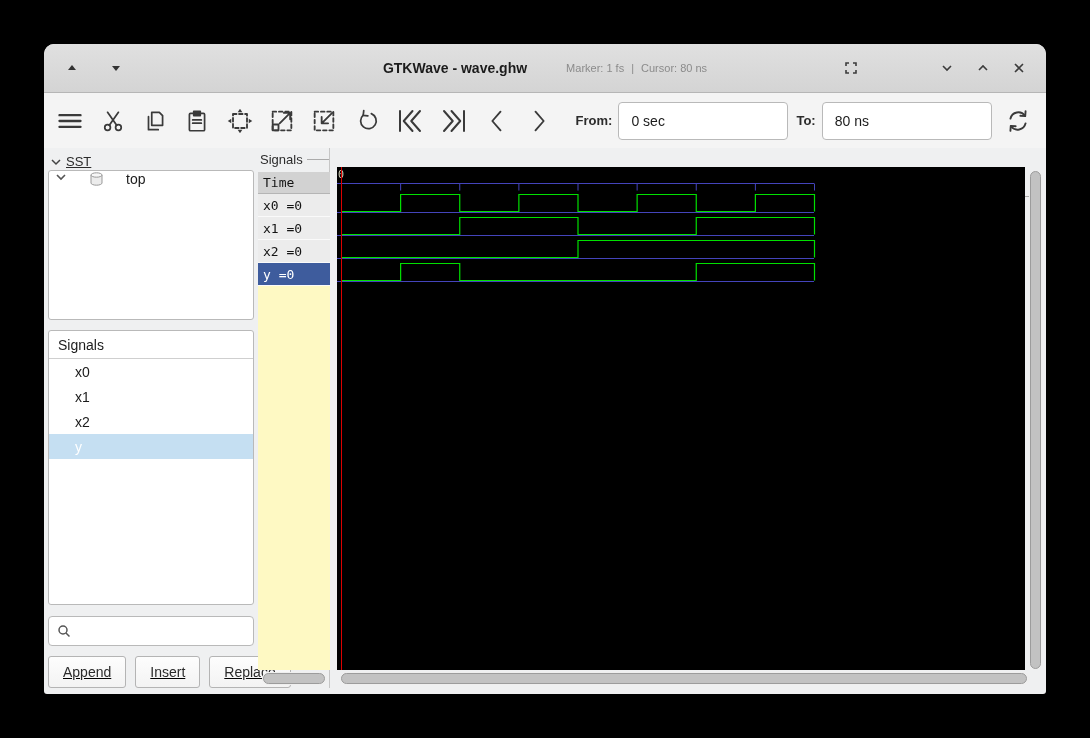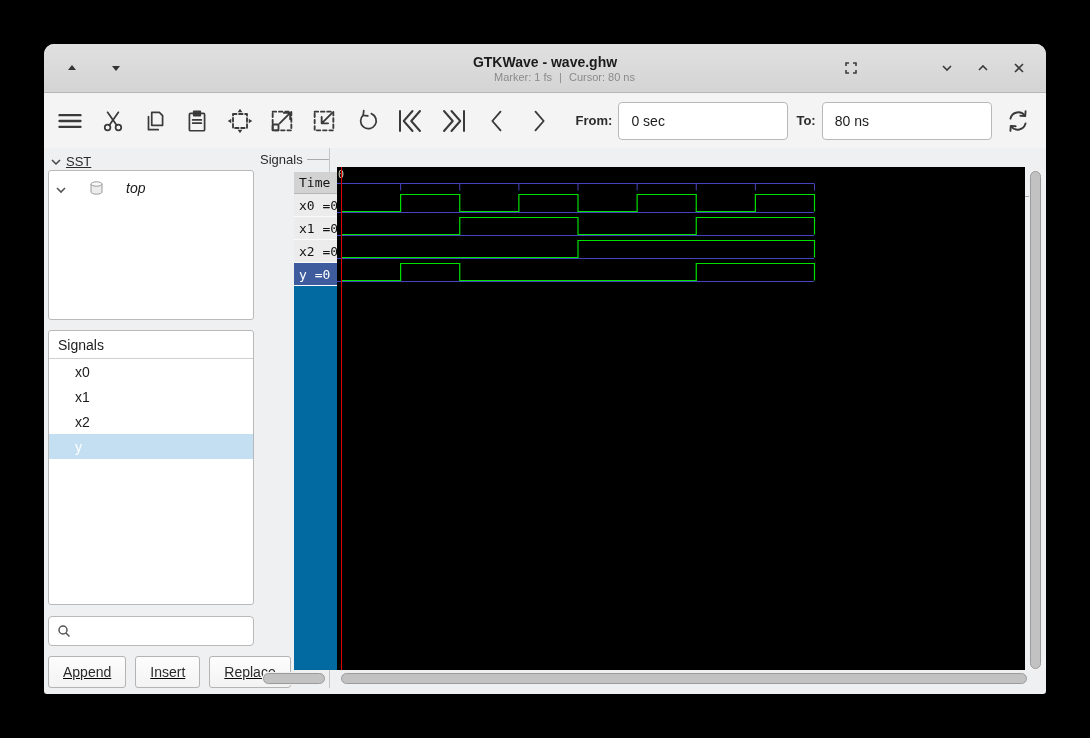--- a/index.html
+++ b/index.html
@@ -8,21 +8,21 @@
   .window { position:absolute; left:44px; top:44px; width:1002px; height:650px;
             background:#eff0f1; border-radius:10px 10px 3px 3px; overflow:hidden; }
 
   
   .titlebar { position:relative; height:49px; background:linear-gradient(#e0e0e0,#d4d4d4);
               border-bottom:1px solid #b6b6b6; }
   .tb-left { position:absolute; left:16px; top:0; height:100%; display:flex; align-items:center; gap:20px; }
   .tb-btn { width:24px; height:24px; display:flex; align-items:center; justify-content:center;
             background:none; border:none; cursor:default; color:#333; font-size:10px; }
   .tb-center { position:absolute; left:0; right:0; top:0; height:100%; display:flex;
-               flex-direction:column; align-items:center; justify-content:center; pointer-events:none; }
+               flex-direction:row; align-items:center; justify-content:center; pointer-events:none; }
   .tb-title { font-size:14px; color:#1b1b1b; font-weight:600; line-height:17px; }
   .tb-sub { font-size:11px; color:#8b8b8b; display:flex; gap:7px;margin-left:39px; }
   .tb-right { position:absolute; right:14px; top:0; height:100%; display:flex; align-items:center; gap:10px; }
   .tb-right .tb-btn { width:26px; }
   .tb-right .tb-btn:first-child { margin-right:60px; }
   .tb-right svg { stroke:#3c3c3c; fill:none; stroke-width:1.6; }
 
   
   .toolbar { height:55px; display:flex; align-items:center; padding-left:12px; background:#f4f4f4; }
   .ticon { width:30px; height:30px; margin-right:14px; background:none; border:none; display:flex;
@@ -37,22 +37,22 @@
 
   .frame-label { font-size:13px; color:#2b2b2b; display:flex; align-items:center; }
   .frame-label .line { flex:1; height:1px; background:#ababab; margin-left:4px; }
 
   
   .sst-header { position:absolute; left:6px; top:6px; display:flex; align-items:center; gap:4px;
                 font-size:13px; color:#2b2b2b;text-decoration:underline; }
   .sst-header svg { stroke:#444; fill:none; stroke-width:1.5; }
   .panel-box { position:absolute; background:#fff; border:1px solid #b9b9b9; border-radius:3px; overflow:hidden; }
   #sst-tree { left:4px; top:22px; width:206px; height:150px; }
-  .tree-row { height:25px; display:flex; align-items:flex-end; font-size:14px; color:#1b1b1b; padding-left:6px; gap:22px;
-              white-space:nowrap; overflow:hidden;font-style:italic; }
+  .tree-row { height:25px; display:flex; align-items:flex-start; font-size:14px; color:#1b1b1b; padding-left:6px; gap:22px;
+              white-space:nowrap; overflow:hidden; }
   .tree-row.selected { background:#3daee9; color:#fff; padding-left:14px; }
   .tree-row svg.exp { flex:0 0 12px; stroke:#555; fill:none; stroke-width:1.6; }
   .tree-row.selected svg.exp { stroke:#fff; }
   .tree-dot { width:8px; height:8px; border-left:1px dotted #9cc; border-bottom:1px dotted #9cc; flex:0 0 8px; margin-top:-6px; }
 
   #avail-box { left:4px; top:182px; width:206px; height:275px; }
   .avail-header { height:28px; display:flex; align-items:center; padding-left:9px; font-size:14px;
                   color:#1b1b1b; border-bottom:1px solid #cfcfcf; }
   .avail-item { height:25px; display:flex; align-items:center; padding-left:26px; font-size:14px; color:#1b1b1b; }
   .avail-item.selected { background:#c5dff2; color:#fff; }
@@ -62,22 +62,22 @@
   .search-box svg { stroke:#555; fill:none; stroke-width:1.5; }
   .search-box input { border:none; outline:none; flex:1; font-size:13px; font-family:"Liberation Sans", sans-serif; background:transparent; }
 
   .btn-row { position:absolute; left:4px; top:508px; display:flex; gap:9px;text-decoration:underline; }
   .btn { height:32px; background:linear-gradient(#fdfdfd,#f3f3f3); border:1px solid #b4b4b4; border-radius:3px;
          font-size:14px; font-family:"Liberation Sans", sans-serif; color:#2b2b2b; padding:0 14px; cursor:default; }
 
   
   .sig-col { position:absolute; left:214px; top:0; width:72px; height:540px; border-right:1px solid #c6c6c6; }
   .sig-col .frame-label { position:absolute; left:2px; top:4px; right:0; }
-  .sig-list { position:absolute; left:0; top:24px; width:72px; height:498px; background:#0369a1;
-              font-family:"DejaVu Sans Mono", monospace; font-size:13px; color:#141414;margin-left:36px; }
+  .sig-list { position:absolute; left:0; top:24px; width:72px; height:498px; background:#fef9c3;
+              font-family:"DejaVu Sans Mono", monospace; font-size:13px; color:#141414; }
   .sig-time { height:22px; background:#d2d2d2; border-bottom:1px solid #b5b5b5; display:flex; align-items:center; padding-left:5px; }
   .sig-row { height:23px; background:#ececec; border-bottom:1px solid #fafafa; display:flex; align-items:center; padding-left:5px; }
   .sig-row.selected { background:#3e5c9d; color:#fff; }
 
   
   .waves-panel { position:absolute; left:293px; top:0; right:2px; height:546px; }
   .waves-panel .frame-label { position:absolute; left:1px; top:10px; right:4px;margin-top:31px; }
   .wave-canvas { position:absolute; left:0; top:19px; width:688px; height:503px; background:#000; }
 
   

